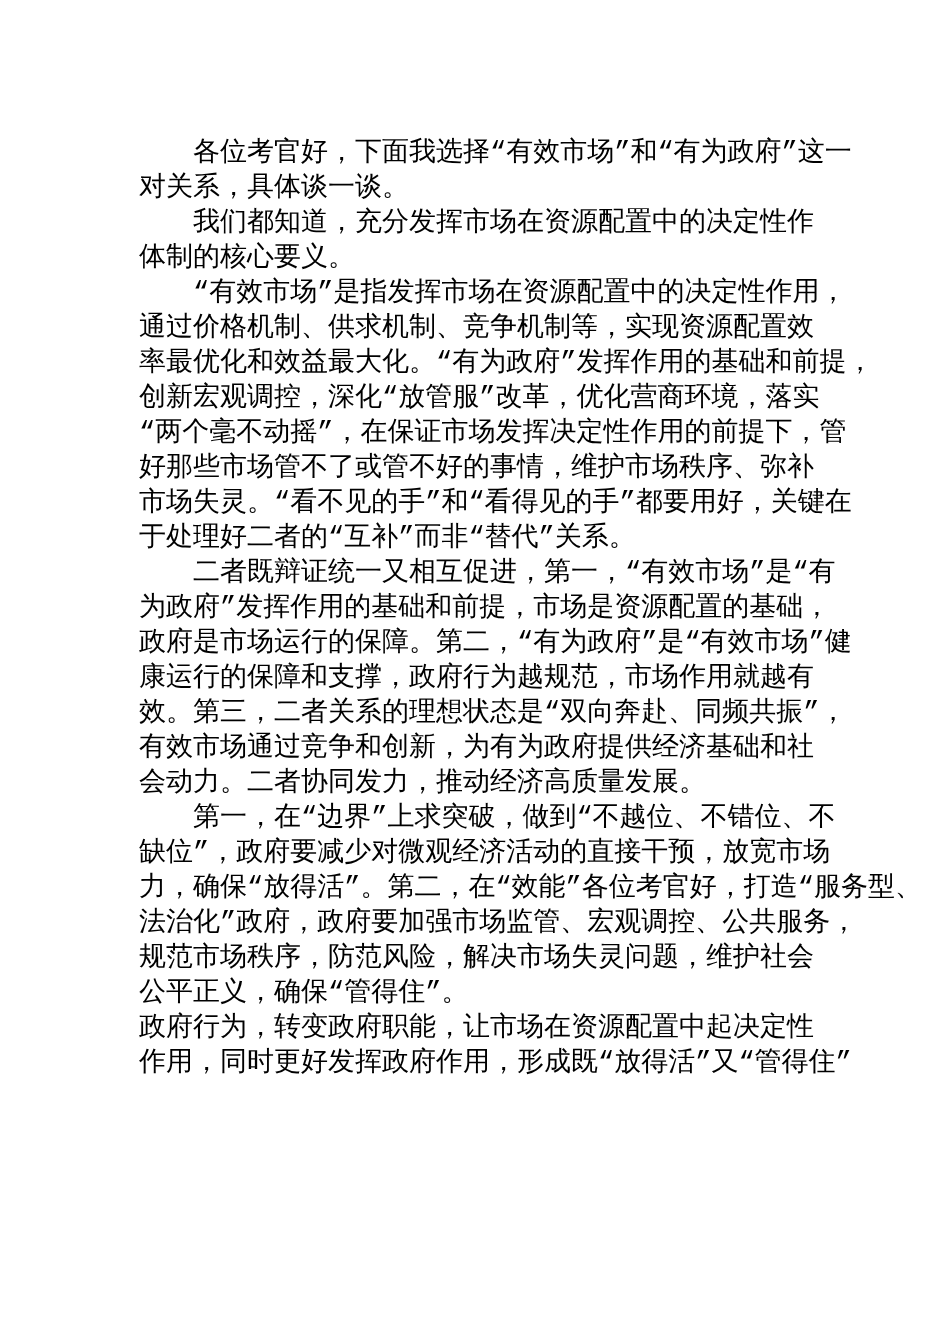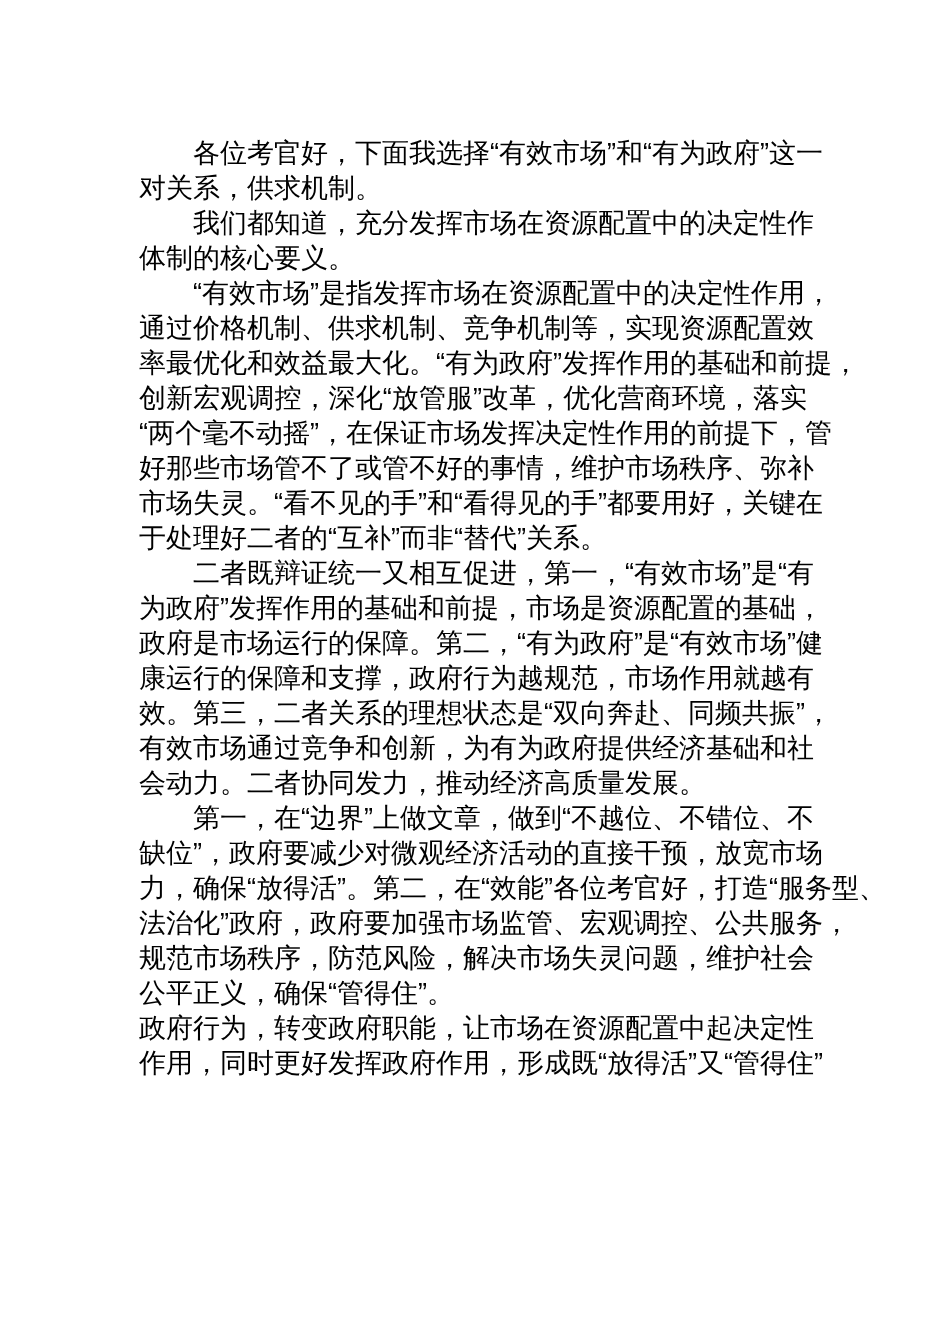--- a/index.html
+++ b/index.html
@@ -19,20 +19,21 @@
     left: 139px;
     top: 136px;
     width: 668px;
     color: #000000;
     font-family: "Liberation Sans", "DejaVu Sans", sans-serif;
     font-size: 27px;
   }
   .para {
     margin: 0;
     padding: 0;
+    font-family: Liberation Mono, monospace;
   }
   .line {
     display: block;
     height: 35px;
     line-height: 35px;
     text-align: justify;
     text-align-last: justify;
     white-space: nowrap;
   }
   .line.first {
@@ -42,21 +43,21 @@
     text-align-last: left;
   }
 </style>
 </head>
 <body style="background: rgb(255, 255, 255);">
 
 <div class="page">
   <div class="text-block" style="color: rgb(0, 0, 0);">
       <div class="para">
         <div class="line first">各位考官好，下面我选择“有效市场”和“有为政府”这一</div>
-        <div class="line para-end">对关系，供求机制。</div>
+        <div class="line para-end">对关系，具体谈一谈。</div>
       </div>
       <div class="para">
         <div class="line first">我们都知道，充分发挥市场在资源配置中的决定性作</div>
         <div class="line para-end">体制的核心要义。</div>
       </div>
       <div class="para">
         <div class="line first">“有效市场”是指发挥市场在资源配置中的决定性作用，</div>
         <div class="line">通过价格机制、供求机制、竞争机制等，实现资源配置效</div>
         <div class="line">率最优化和效益最大化。“有为政府”发挥作用的基础和前提，</div>
         <div class="line">创新宏观调控，深化“放管服”改革，优化营商环境，落实</div>
@@ -68,21 +69,21 @@
       <div class="para">
         <div class="line first">二者既辩证统一又相互促进，第一，“有效市场”是“有</div>
         <div class="line">为政府”发挥作用的基础和前提，市场是资源配置的基础，</div>
         <div class="line">政府是市场运行的保障。第二，“有为政府”是“有效市场”健</div>
         <div class="line">康运行的保障和支撑，政府行为越规范，市场作用就越有</div>
         <div class="line">效。第三，二者关系的理想状态是“双向奔赴、同频共振”，</div>
         <div class="line">有效市场通过竞争和创新，为有为政府提供经济基础和社</div>
         <div class="line para-end">会动力。二者协同发力，推动经济高质量发展。</div>
       </div>
       <div class="para">
-        <div class="line first">第一，在“边界”上做文章，做到“不越位、不错位、不</div>
+        <div class="line first">第一，在“边界”上求突破，做到“不越位、不错位、不</div>
         <div class="line">缺位”，政府要减少对微观经济活动的直接干预，放宽市场</div>
         <div class="line">力，确保“放得活”。第二，在“效能”各位考官好，打造“服务型、</div>
         <div class="line">法治化”政府，政府要加强市场监管、宏观调控、公共服务，</div>
         <div class="line">规范市场秩序，防范风险，解决市场失灵问题，维护社会</div>
         <div class="line para-end">公平正义，确保“管得住”。</div>
       </div>
       <div class="para">
         <div class="line">政府行为，转变政府职能，让市场在资源配置中起决定性</div>
         <div class="line">作用，同时更好发挥政府作用，形成既“放得活”又“管得住”</div>
       </div>

